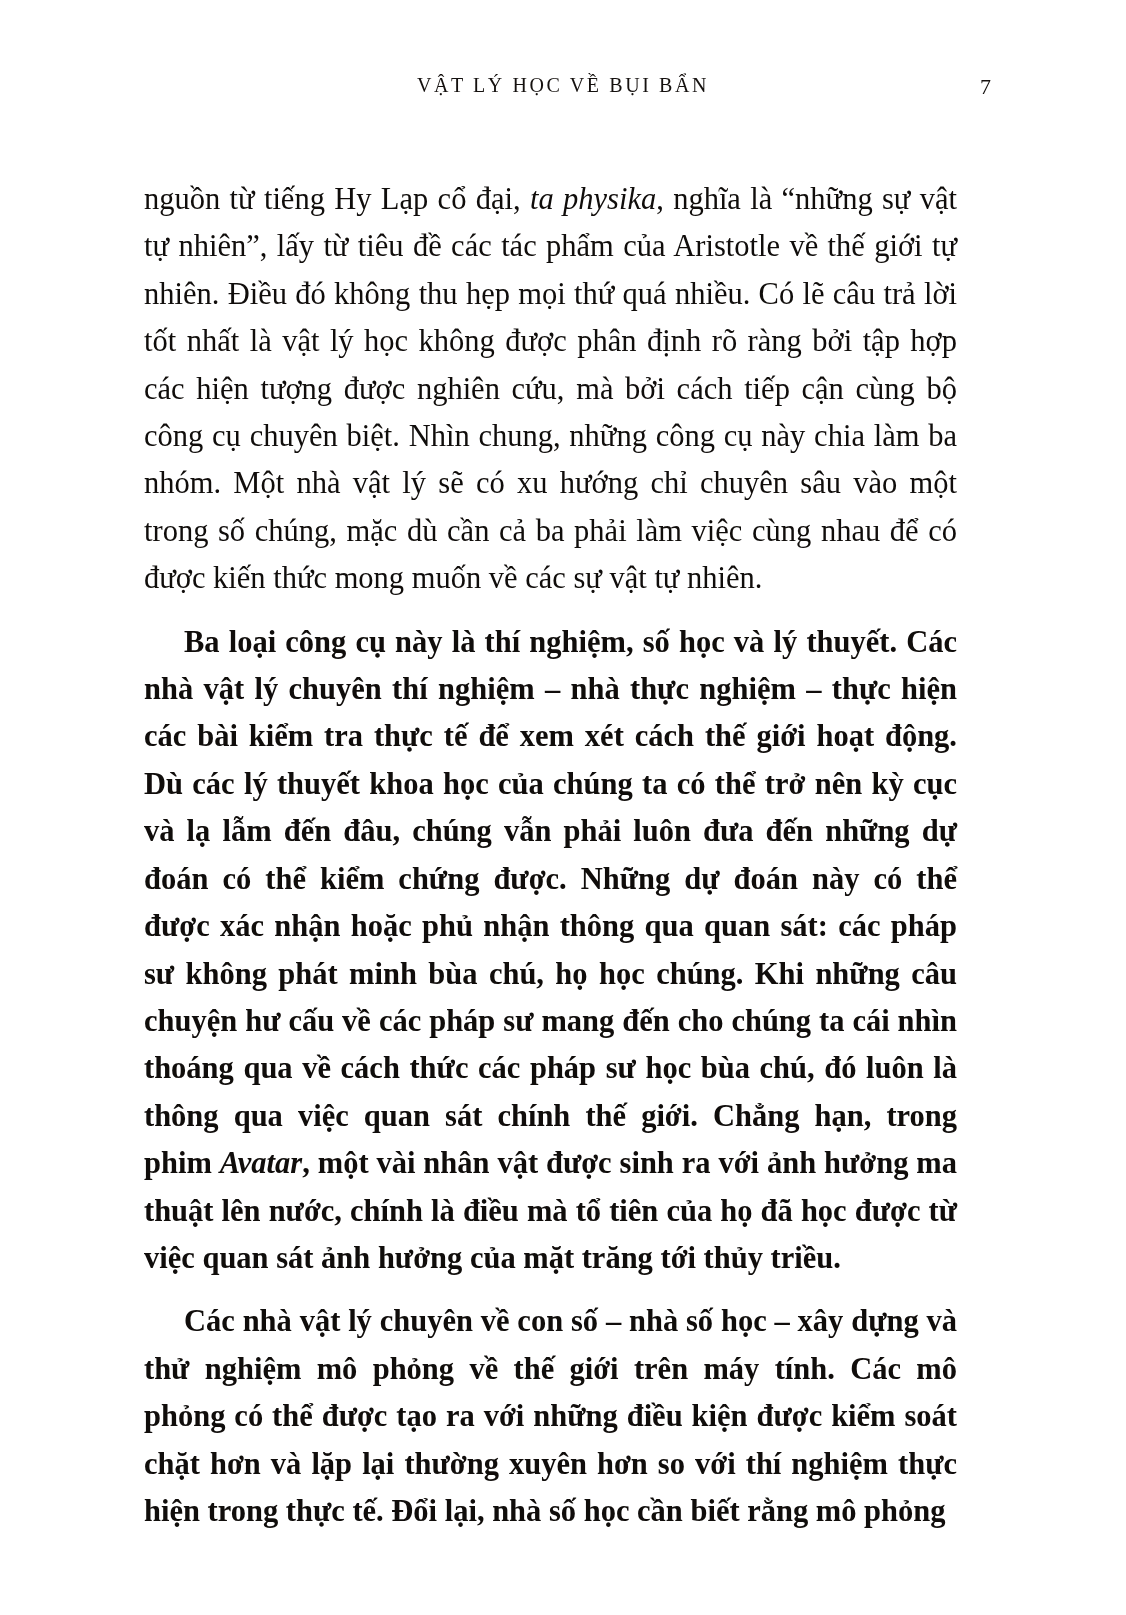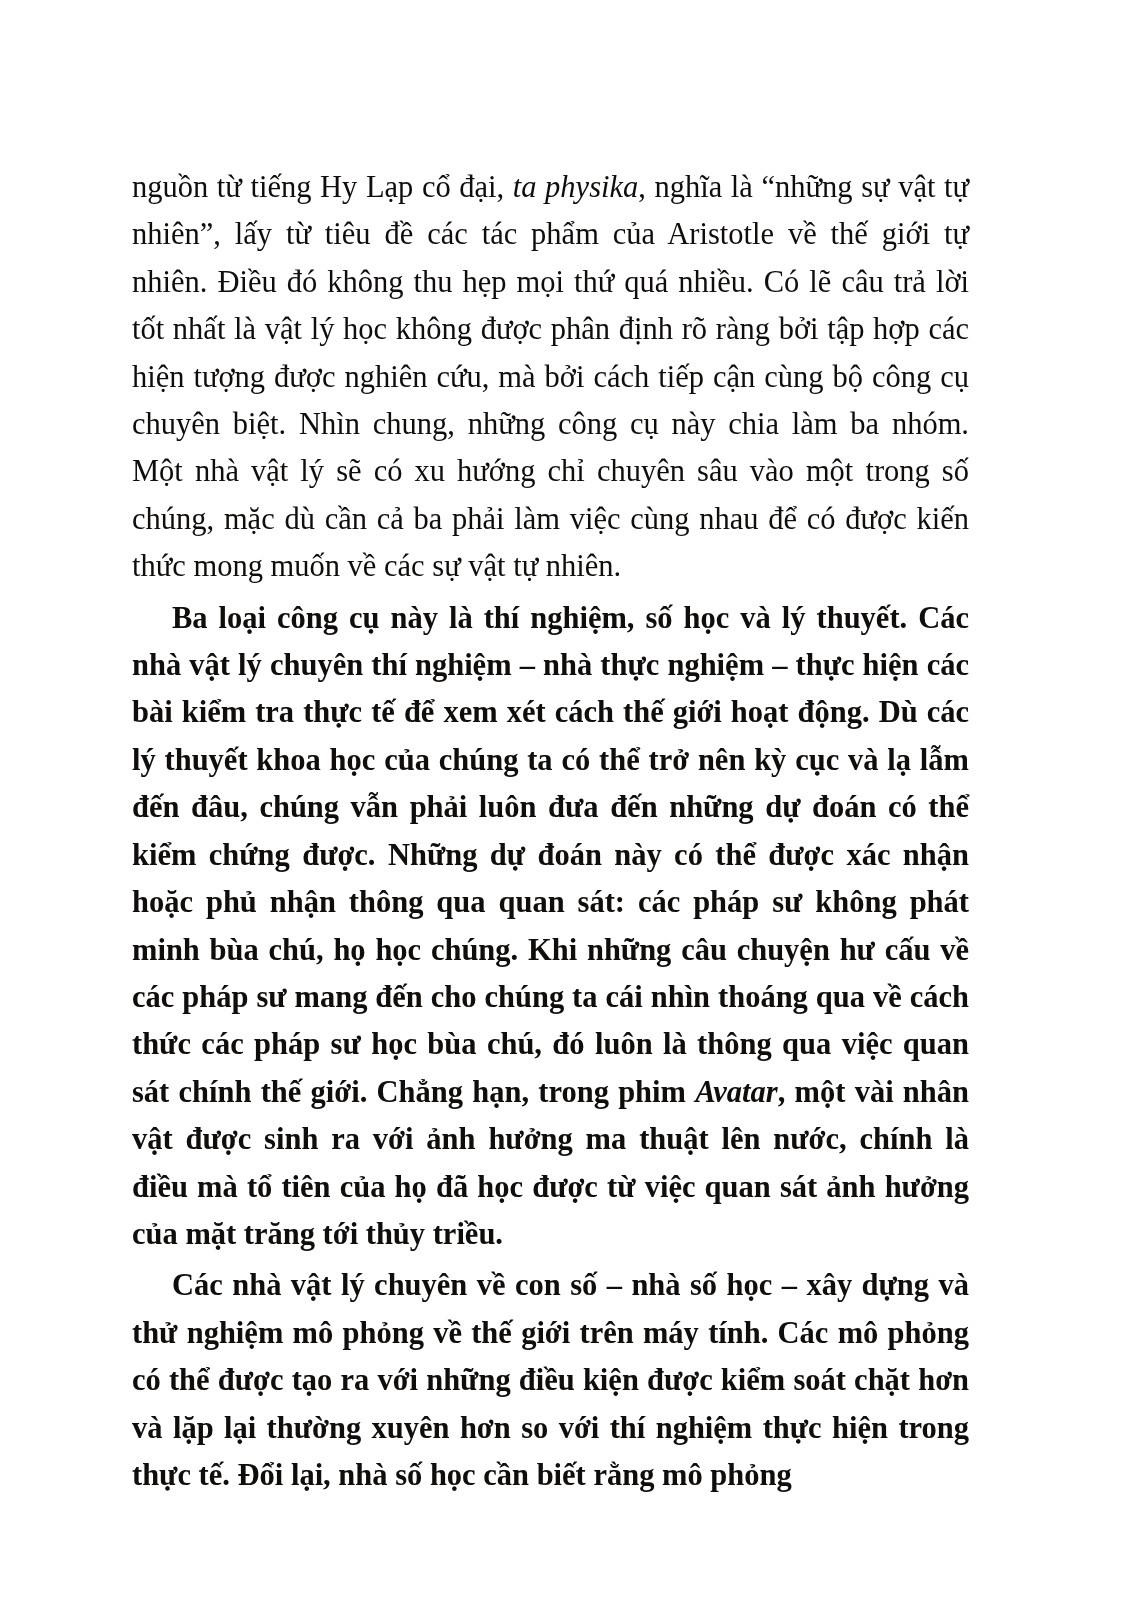--- a/index.html
+++ b/index.html
@@ -41,21 +41,21 @@
     font-size: 22px;
     color: #15110f;
   }
   .body-text {
     position: absolute;
     top: 160px;
     left: 128px;
     width: 845px;
   }
   .body-text p {
-    margin: 4px;
+    margin: 16px;
     font-size: 30.5px;
     line-height: 47.4px;
     text-align: justify;
     text-justify: inter-word;
     color: #100d0b;
     hyphens: none;
   }
   .body-text p.indent {
     text-indent: 40px;
     font-weight: bold;
@@ -65,20 +65,24 @@
   }
   em {
     font-style: italic;
   }
 </style>
 </head>
 <body>
 
 <div class="page">
 
+  <div class="running-head">
+    <span class="running-title">VẬT LÝ HỌC VỀ BỤI BẨN</span>
+    <span class="folio">7</span>
+  </div>
 
   <div class="body-text" id="body-text">
       <p>nguồn từ tiếng Hy Lạp cổ đại, <em>ta physika</em>, nghĩa là “những sự vật tự nhiên”, lấy từ tiêu đề các tác phẩm của Aristotle về thế giới tự nhiên. Điều đó không thu hẹp mọi thứ quá nhiều. Có lẽ câu trả lời tốt nhất là vật lý học không được phân định rõ ràng bởi tập hợp các hiện tượng được nghiên cứu, mà bởi cách tiếp cận cùng bộ công cụ chuyên biệt. Nhìn chung, những công cụ này chia làm ba nhóm. Một nhà vật lý sẽ có xu hướng chỉ chuyên sâu vào một trong số chúng, mặc dù cần cả ba phải làm việc cùng nhau để có được kiến thức mong muốn về các sự vật tự nhiên.</p>
       <p class="indent">Ba loại công cụ này là thí nghiệm, số học và lý thuyết. Các nhà vật lý chuyên thí nghiệm – nhà thực nghiệm – thực hiện các bài kiểm tra thực tế để xem xét cách thế giới hoạt động. Dù các lý thuyết khoa học của chúng ta có thể trở nên kỳ cục và lạ lẫm đến đâu, chúng vẫn phải luôn đưa đến những dự đoán có thể kiểm chứng được. Những dự đoán này có thể được xác nhận hoặc phủ nhận thông qua quan sát: các pháp sư không phát minh bùa chú, họ học chúng. Khi những câu chuyện hư cấu về các pháp sư mang đến cho chúng ta cái nhìn thoáng qua về cách thức các pháp sư học bùa chú, đó luôn là thông qua việc quan sát chính thế giới. Chẳng hạn, trong phim <em>Avatar</em>, một vài nhân vật được sinh ra với ảnh hưởng ma thuật lên nước, chính là điều mà tổ tiên của họ đã học được từ việc quan sát ảnh hưởng của mặt trăng tới thủy triều.</p>
       <p class="indent">Các nhà vật lý chuyên về con số – nhà số học – xây dựng và thử nghiệm mô phỏng về thế giới trên máy tính. Các mô phỏng có thể được tạo ra với những điều kiện được kiểm soát chặt hơn và lặp lại thường xuyên hơn so với thí nghiệm thực hiện trong thực tế. Đổi lại, nhà số học cần biết rằng mô phỏng</p>
     </div>
 
 </div>
 
 </body></html>

